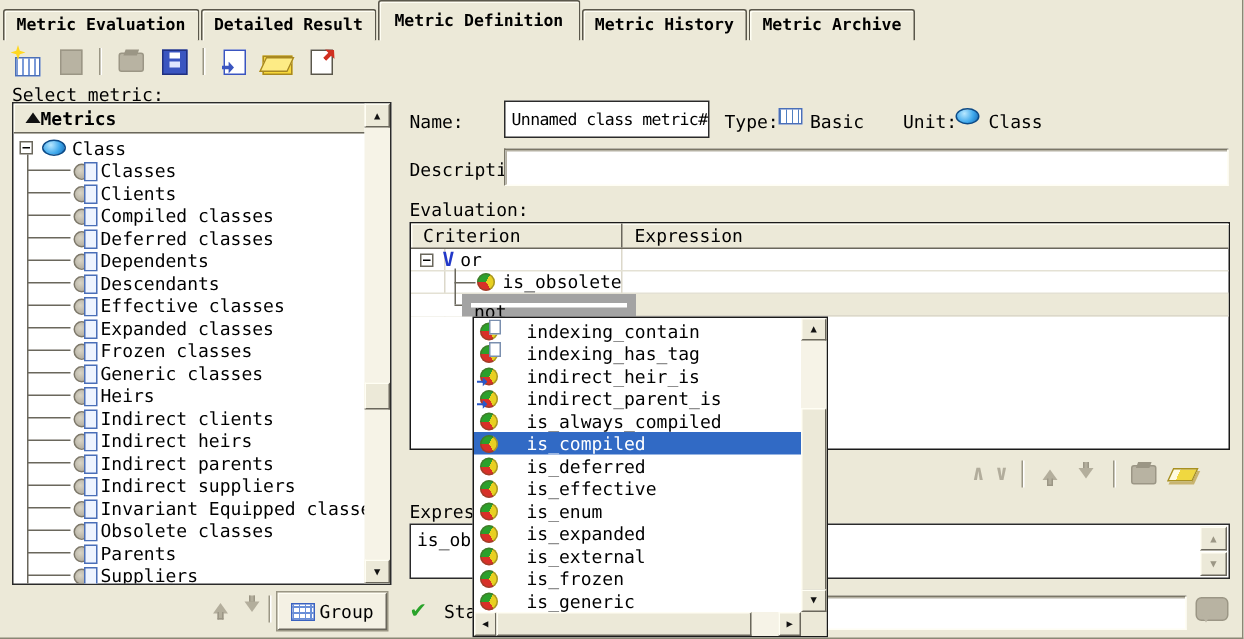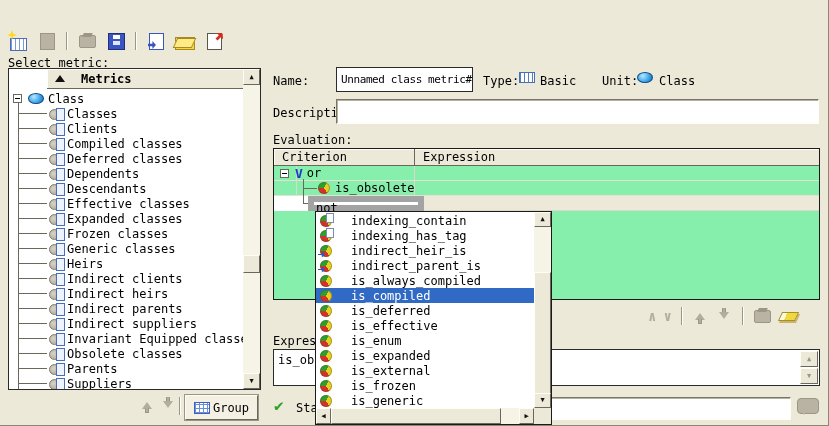--- a/index.html
+++ b/index.html
@@ -39,21 +39,21 @@
   [data-name="open-metrics-file-icon"]::before{content:"";width:18px;height:11px;margin-top:5px;background:#f8d838;border:1px solid #a88820;}
   [data-name="open-metrics-file-icon"]::after{content:"";position:absolute;top:8px;left:2px;width:17px;height:8px;background:#fdeB85;border:1px solid #a88820;transform:skewX(-25deg);}
   [data-name="export-metrics-icon"]::before{content:"";width:13px;height:15px;background:#fff;border:1px solid #5a574b;}
   [data-name="export-metrics-icon"]::after{content:"";position:absolute;right:2px;top:2px;width:9px;height:9px;background:#d03020;
      clip-path:polygon(0 35%,55% 35%,55% 0,100% 50%,55% 100%,55% 65%,0 65%);transform:rotate(-45deg);}
   
   .lbl{position:absolute;white-space:nowrap;}
   
   .tree{position:absolute;left:8px;top:68px;width:253px;height:322px;background:#fff;border:1px solid #2a2a2a;overflow:hidden;}
   .tree-header{position:absolute;left:0;top:0;width:234px;height:20px;background:#ECE9D8;
-     border-bottom:1px solid #6a675c;box-shadow:inset 1px 1px 0 #fffef4;display:flex;align-items:center;gap:16px;padding-left:8px;font-weight:bold;margin-left:38px;}
+     border-bottom:1px solid #6a675c;box-shadow:inset 1px 1px 0 #fffef4;display:flex;align-items:center;gap:0;padding-left:8px;font-weight:bold;}
   [data-name="sort-ascending-icon"]{width:0;height:0;border:5px solid transparent;border-bottom:7px solid #111;margin-top:-6px;}
   .tree-rows{position:absolute;left:0;top:22px;width:234px;height:300px;}
   .tree-trunk{position:absolute;left:9px;top:10px;width:1px;height:290px;background:#6a675c;}
   .tree-row{position:relative;height:15px;display:flex;align-items:center;white-space:nowrap;overflow:hidden;}
   .tree-row .branch{display:none;}
   .tree-row[data-depth="1"] .branch{display:block;position:absolute;left:9px;top:7px;width:29px;height:1px;background:#6a675c;}
   .tree-row[data-depth="1"]{padding-left:40px;}
   .tree-row[data-depth="0"]{padding-left:4px;}
   .expander{display:none;width:9px;height:9px;background:#fff;border:1px solid #6a675c;position:relative;margin-right:6px;flex:none;}
   [data-name="collapse-icon"].expander{display:block;}
@@ -81,21 +81,21 @@
      display:flex;align-items:center;justify-content:center;gap:3px;}
   [data-name="group-grid-icon"]{width:16px;height:12px;background:
      repeating-linear-gradient(90deg,#6a8fd8 0 1px,transparent 1px 4px),
      repeating-linear-gradient(0deg,#6a8fd8 0 1px,transparent 1px 4px),#fff;border:1px solid #3a62c0;}
   
   .textbox{position:absolute;background:#fff;border:1px solid #2a2a2a;overflow:hidden;white-space:nowrap;}
   .sunken{border:1px solid #7a7666;border-right-color:#fffef4;border-bottom-color:#fffef4;box-shadow:inset 1px 1px 0 #b5b1a3;}
   [data-name="type-ruler-icon"]{position:absolute;width:16px;height:11px;background:
      repeating-linear-gradient(90deg,#5080c0 0 1px,transparent 1px 4px) #fff;border:1px solid #4a6fb8;}
   
-  .grid{position:absolute;left:273px;top:148px;width:547px;height:152px;background:#86efac;border:1px solid #1a1a1a;padding-left:12px;}
+  .grid{position:absolute;left:273px;top:148px;width:547px;height:152px;background:#ffffff;border:1px solid #1a1a1a;padding-left:12px;}
   .grid-header{position:absolute;left:0;top:0;width:545px;height:17px;background:#ECE9D8;border-bottom:1px solid #6a675c;
      box-shadow:inset 1px 1px 0 #fffef4;display:flex;align-items:center;}
   .grid-header .c1{width:140px;padding-left:8px;}
   .grid-header .c2{padding-left:8px;border-left:1px solid #6a675c;height:100%;display:flex;align-items:center;flex:1;}
   .grid-coldiv{position:absolute;left:140px;top:17px;width:1px;height:45px;background:#dcd8ca;}
   .grid-col0div{position:absolute;left:22px;top:17px;width:1px;height:45px;background:#dcd8ca;}
   .grow{position:absolute;left:0;width:545px;height:15px;display:flex;align-items:center;border-bottom:1px solid #e4e1d4;}
   .grid-trunk{position:absolute;left:29px;top:30px;width:1px;height:24px;background:#6a675c;}
   .gbranch{position:absolute;top:7px;height:1px;background:#6a675c;}
   [data-name="or-criterion-icon"]{color:#2238c8;font-weight:bold;font-size:13px;line-height:1;margin-right:4px;}
@@ -126,20 +126,28 @@
   .dd-item[data-selected="true"]{background:#316AC5;color:#fff;}
   .popup .vsb{right:0;top:0;width:17px;height:196px;}
   .popup .hsb{left:0;bottom:0;width:218px;height:16px;}
   .popup .corner{position:absolute;right:0;bottom:0;width:17px;height:16px;background:#ECE9D8;}
 </style>
 </head>
 <body>
 
 <div id="window" data-name="metric-tool-window">
 
+  <div class="tabbar" data-name="tab-bar">
+
+  <div class="tab" data-name="tab" data-active="false"><span>Metric Evaluation</span></div>
+      <div class="tab" data-name="tab" data-active="false"><span>Detailed Result</span></div>
+      <div class="tab" data-name="tab" data-active="true"><span>Metric Definition</span></div>
+      <div class="tab" data-name="tab" data-active="false"><span>Metric History</span></div>
+      <div class="tab" data-name="tab" data-active="false"><span>Metric Archive</span></div>
+    </div>
 
   <div class="toolbar" data-name="metric-toolbar">
     <div class="tbtn" data-name="new-metric-icon"></div>
     <div class="tbtn" data-name="copy-metric-icon"></div>
     <div class="tsep" data-name="toolbar-separator"></div>
     <div class="tbtn" data-name="delete-metric-icon"></div>
     <div class="tbtn" data-name="save-metric-icon"></div>
     <div class="tsep" data-name="toolbar-separator"></div>
     <div class="tbtn" data-name="import-metrics-icon"></div>
     <div class="tbtn" data-name="open-metrics-file-icon"></div>

